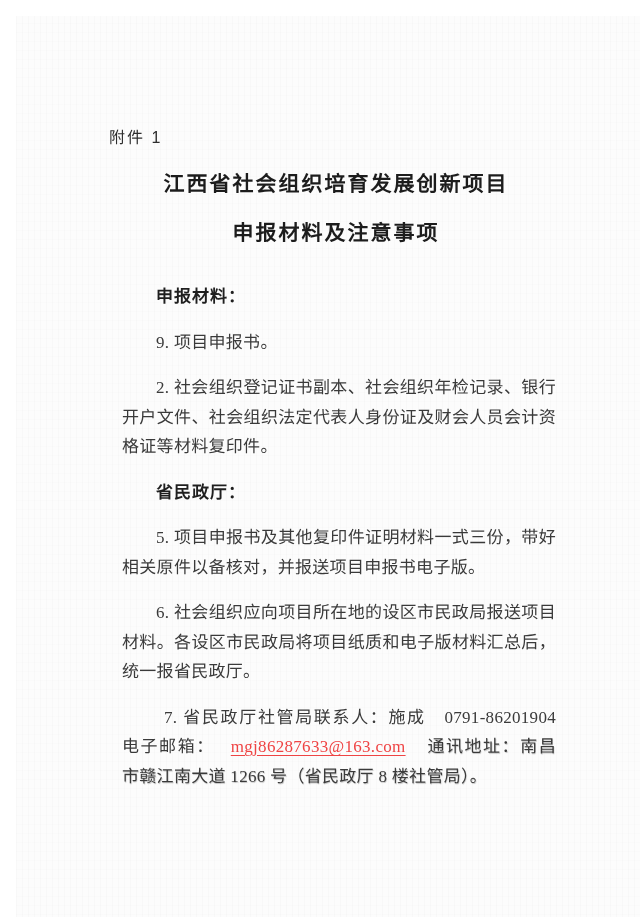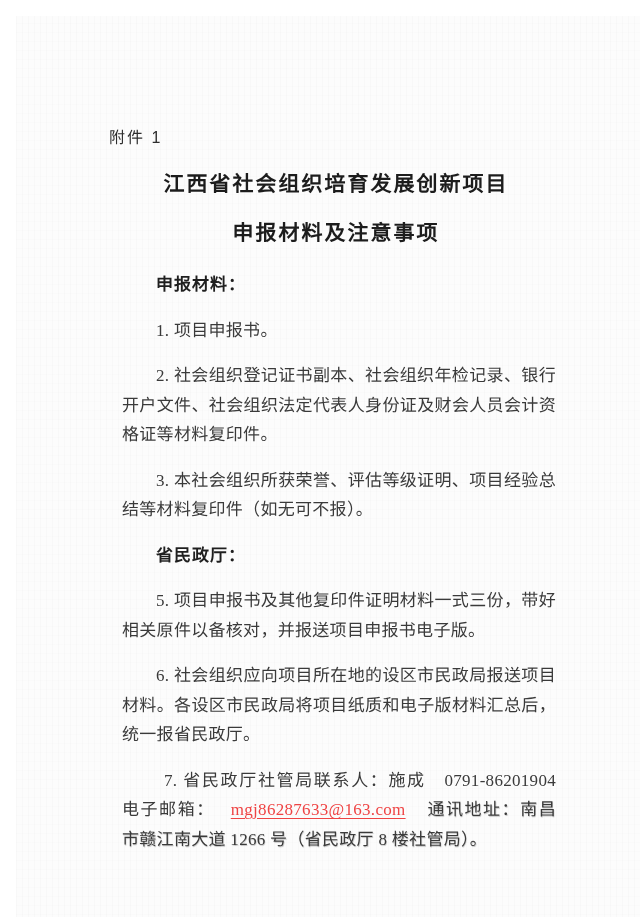--- a/index.html
+++ b/index.html
@@ -52,21 +52,21 @@
     text-align: center;
     font-weight: 700;
     font-size: 21px;
     line-height: 33px;
     letter-spacing: 2px;
     color: #1c1c1c;
   }
 
   .body-text {
     position: absolute;
-    top: 238px;
+    top: 250px;
     left: 90px;
     width: 466px;
     font-size: 17px;
     line-height: 29.5px;
     text-align: justify;
     text-justify: inter-ideograph;
     letter-spacing: 0.3px;
     color: #3a3a3a;
   }
 
@@ -103,25 +103,24 @@
 
   <div class="title-block">
     <div>江西省社会组织培育发展创新项目</div>
     <div>申报材料及注意事项</div>
   </div>
 
   <div class="body-text">
 
     <p class="para sec-heading">申报材料：</p>
 
-    <p class="para">1. 项目申报书。</p>
+    <p class="para">9. 项目申报书。</p>
 
     <p class="para">2. 社会组织登记证书副本、社会组织年检记录、银行开户文件、社会组织法定代表人身份证及财会人员会计资格证等材料复印件。</p>
 
-    <p class="para">3. 本社会组织所获荣誉、评估等级证明、项目经验总结等材料复印件（如无可不报）。</p>
 
 
     <p class="para sec-heading">省民政厅：</p>
 
     <p class="para">5. 项目申报书及其他复印件证明材料一式三份，带好相关原件以备核对，并报送项目申报书电子版。</p>
 
     <p class="para">6. 社会组织应向项目所在地的设区市民政局报送项目材料。各设区市民政局将项目纸质和电子版材料汇总后，统一报省民政厅。</p>
 
     <p class="para"><span>7. 省民政厅社管局联系人：施成　0791-86201904 电子邮箱：</span><span class="email-link">mgj86287633@163.com</span><span class="smudge"> 通讯地址：南昌市赣江南大道 1266 号（省民政厅 8 楼社管局）。</span></p>
 

